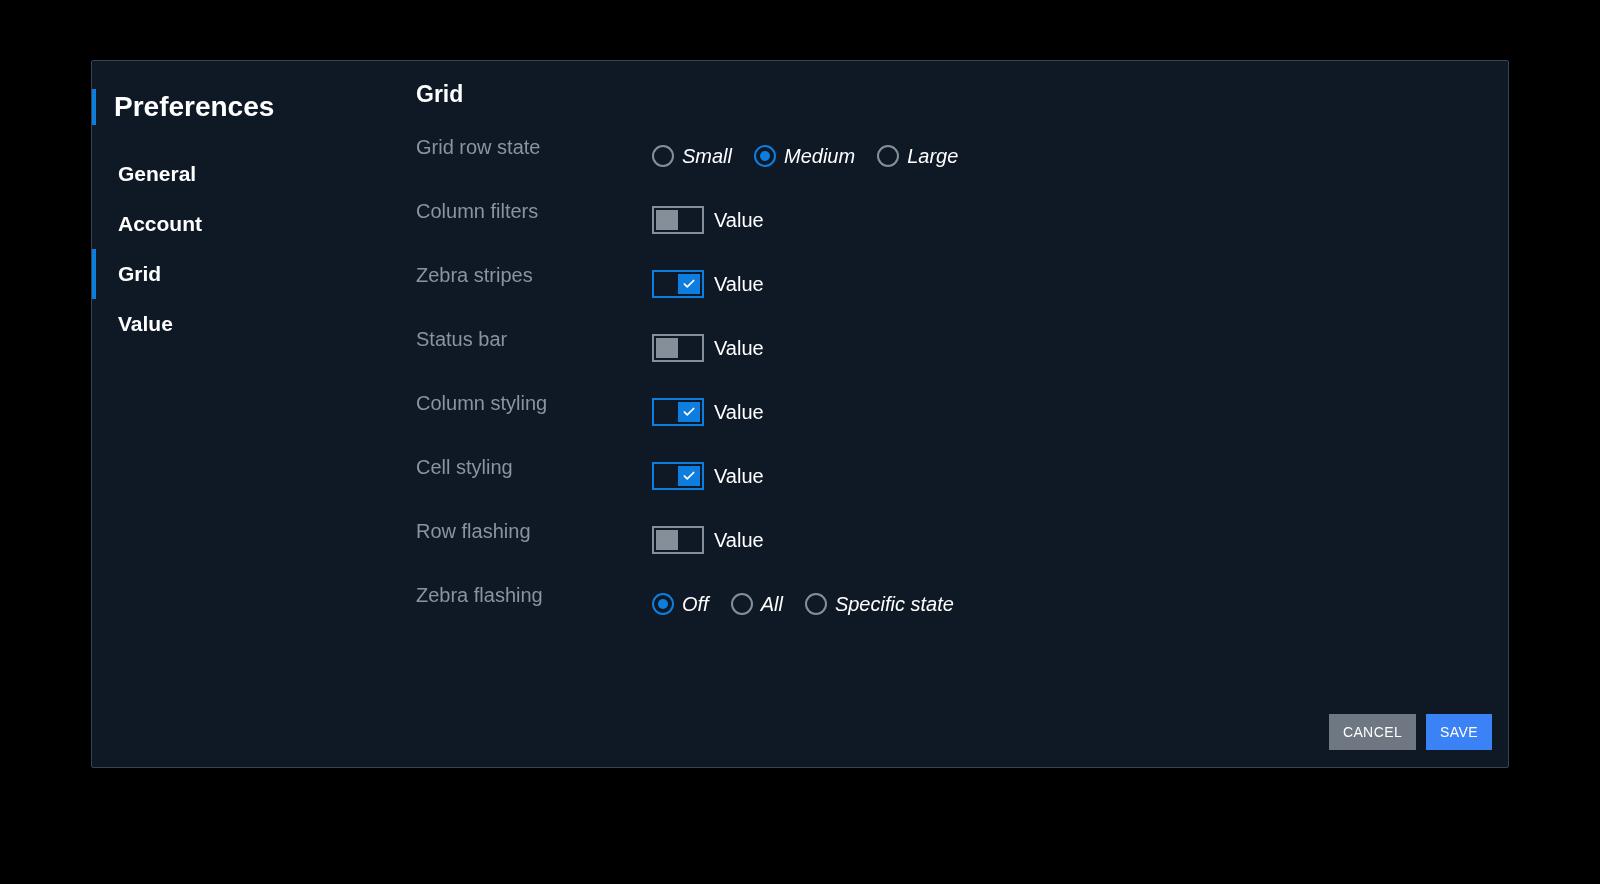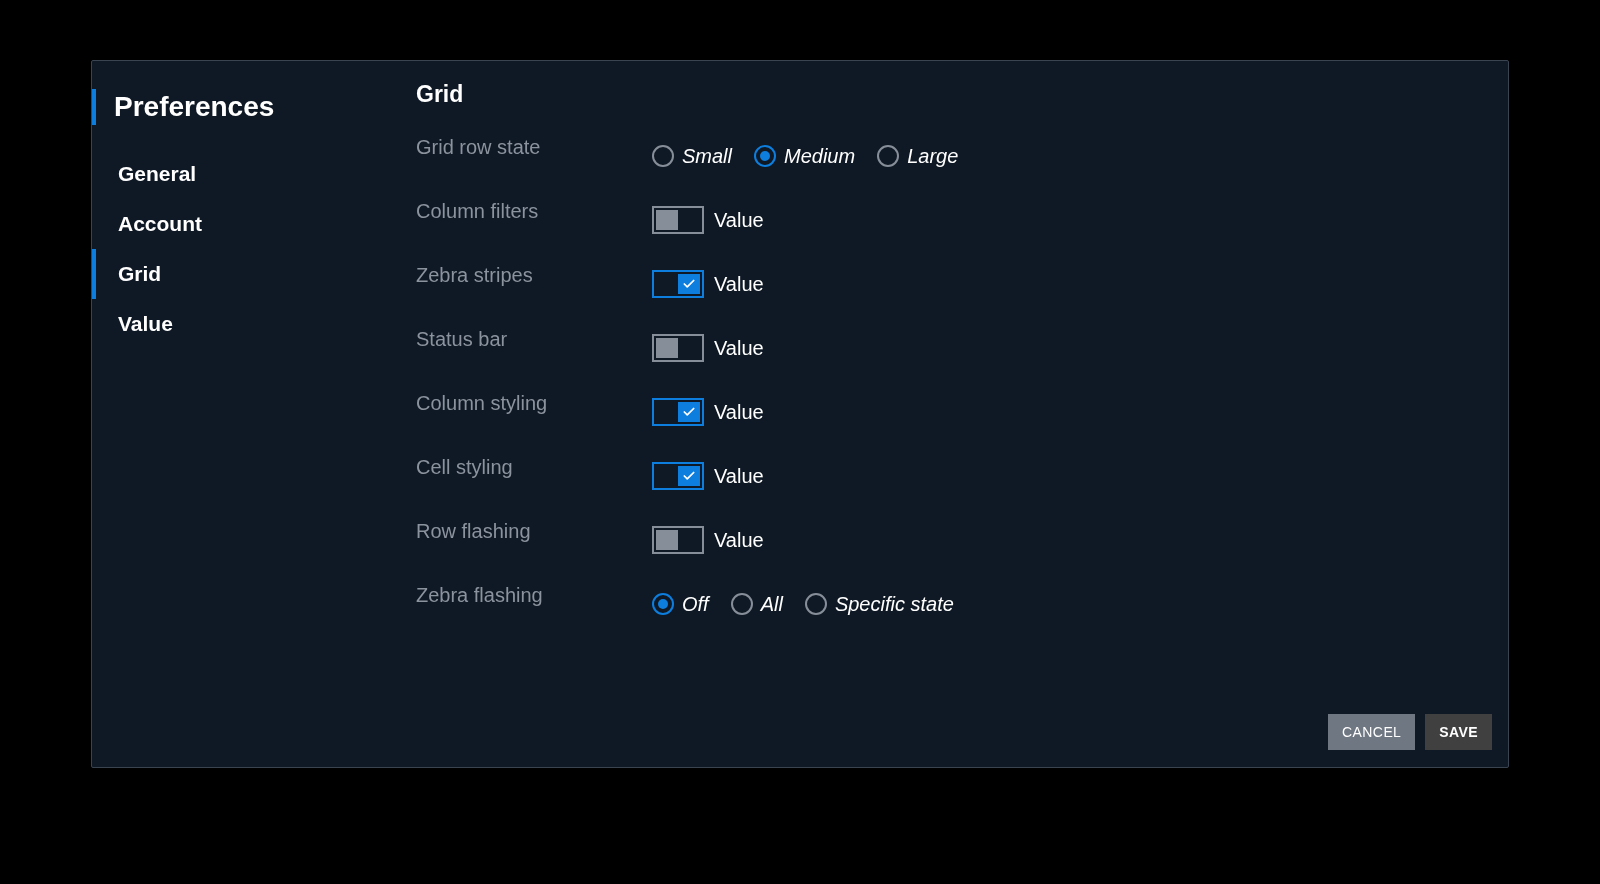--- a/index.html
+++ b/index.html
@@ -173,21 +173,21 @@
     height: 36px;
     padding: 0 14px;
     font-size: 14px;
     font-weight: 500;
     letter-spacing: 0.4px;
     border: none;
     cursor: pointer;
     color: #fff;
   }
   .btn-cancel { background: #6f7782; }
-  .btn-save { background: #404040; font-weight: bold; }
+  .btn-save { background: #3b82f6; }
 </style>
 </head>
 <body>
 
 <div class="dialog">
   <div class="dialog-body">
 
     <div class="lhs">
       <div class="title-wrap">
         <div class="title-bar"></div>

